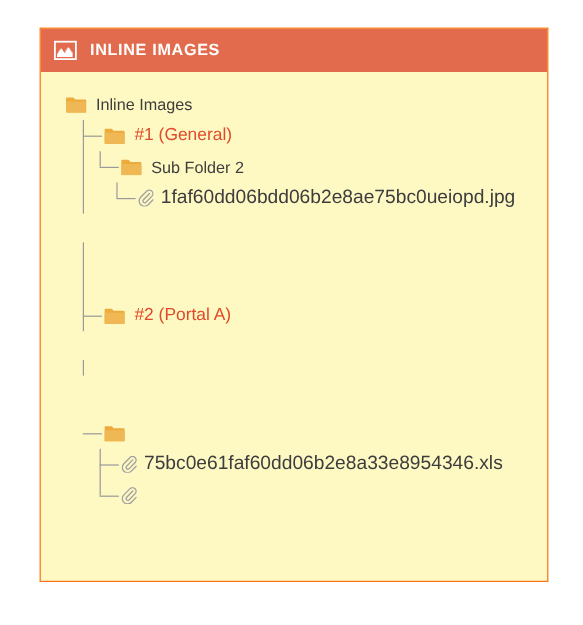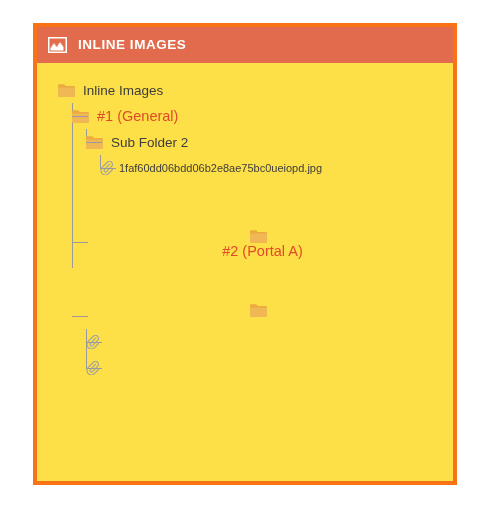--- a/index.html
+++ b/index.html
@@ -11,22 +11,22 @@
     font-family: "Liberation Sans", sans-serif;
     -webkit-font-smoothing: antialiased;
   }
 
   .panel {
     position: absolute;
     left: 33px;
     top: 23px;
     width: 424px;
     height: 462px;
-    background: #fde047;
-    border: 4px solid #f97316;
+    background: #fef9c3;
+    border: 1px solid #f97316;
     box-sizing: border-box;
     overflow: hidden;
   }
 
   .panel-header {
     height: 36px;
     background: #e16b4c;
     display: flex;
     align-items: center;
     padding: 0 0 0 11px;
@@ -101,20 +101,21 @@
     width: 16px;
     height: 1px;
     background: #9a9a9a;
   }
 
   .row {
     position: relative;
     display: flex;
     align-items: center;
     height: 26px;
+    padding-left: 18px;
     white-space: nowrap;
   }
 
   .tree > .node > .row {
     padding-left: 0;
   }
 
   .icon-folder {
     width: 17px;
     height: 14px;
@@ -141,26 +142,26 @@
     color: #e04a2b;
   }
 
   .label-sub {
     font-size: 13.5px;
     color: #3d3d3d;
     text-align: center;
   }
 
   .label-file {
-    font-size: 11px;
+    font-size: 16px;
     color: #3d3d3d;
   }
 
   
-  .gap-top > .row { margin-top: 48px; flex-direction: column; }
+  .gap-top > .row { margin-top: 72px; }
   .gap-top::before { top: -48px !important; }
 </style>
 </head>
 <body>
 
 <div class="panel">
 
   <div class="panel-header">
     <svg class="header-icon" viewBox="0 0 19 16">
       <rect x="0.5" y="0.5" width="18" height="15" fill="none" stroke="#ffffff" stroke-width="2"></rect>
@@ -234,20 +235,21 @@
                 <path d="M0 4.6 h17 V13 a1 1 0 0 1 -1 1 H1 a1 1 0 0 1 -1 -1 Z" fill="#f0b855"></path>
               </svg>
             </div>
 
             <ul>
               <li class="node">
                 <div class="row">
                   <svg class="icon-clip" viewBox="0 0 13 14">
                     <path d="M9.6 3.2 L4.4 8.6 a1.5 1.5 0 0 0 2.1 2.1 l5.3 -5.5 a3 3 0 0 0 -4.2 -4.2 L2.2 6.4 a4.4 4.4 0 0 0 6.3 6.2 l4.0 -4.1" fill="none" stroke="#a0a0a0" stroke-width="1.1" stroke-linecap="round"></path>
                   </svg>
+                  <span class="label-file">75bc0e61faf60dd06b2e8a33e8954346.xls</span>
                 </div>
               </li>
               <li class="node">
                 <div class="row">
                   <svg class="icon-clip" viewBox="0 0 13 14">
                     <path d="M9.6 3.2 L4.4 8.6 a1.5 1.5 0 0 0 2.1 2.1 l5.3 -5.5 a3 3 0 0 0 -4.2 -4.2 L2.2 6.4 a4.4 4.4 0 0 0 6.3 6.2 l4.0 -4.1" fill="none" stroke="#a0a0a0" stroke-width="1.1" stroke-linecap="round"></path>
                   </svg>
                 </div>
               </li>
             </ul>

